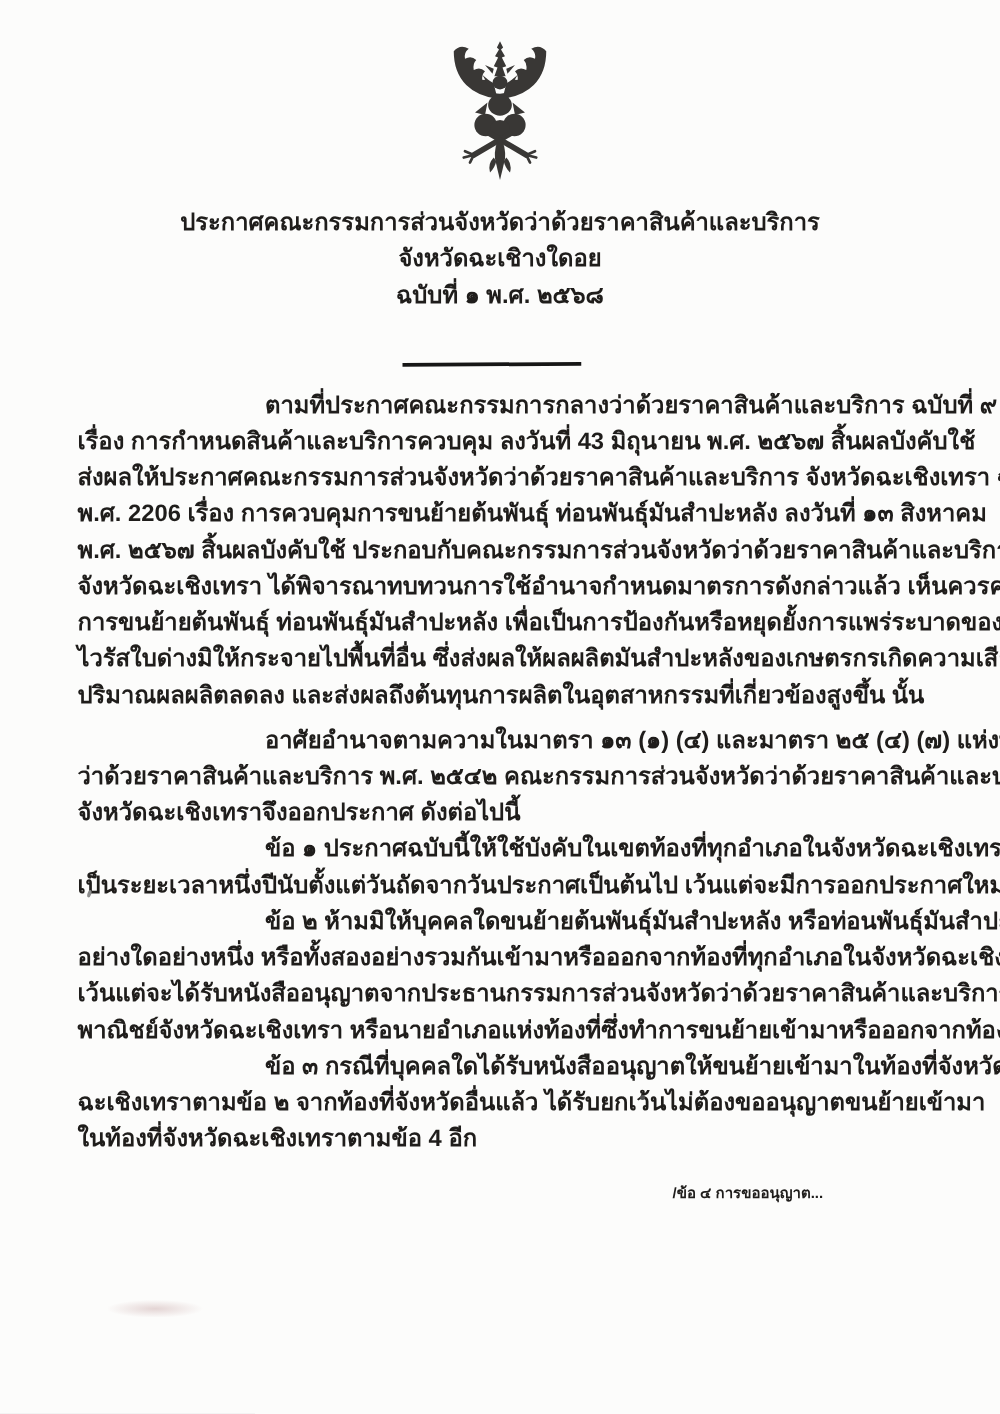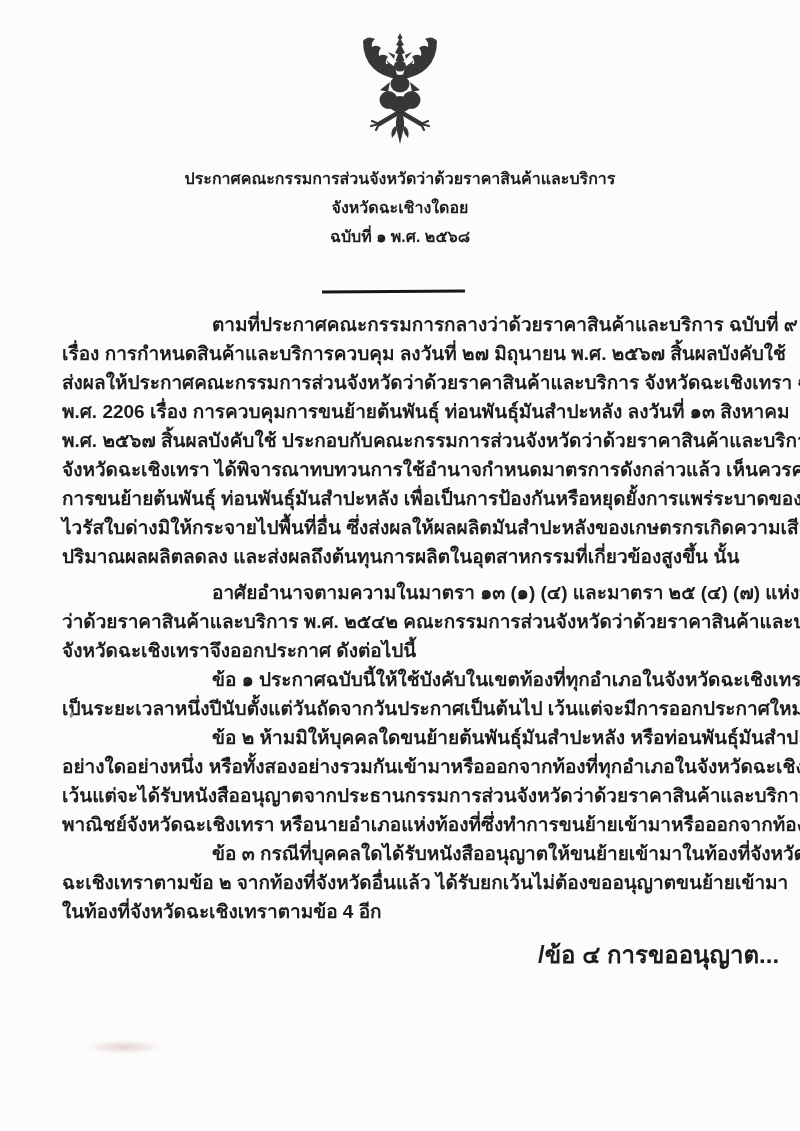--- a/index.html
+++ b/index.html
@@ -15,41 +15,41 @@
   .emblem{
     position:absolute;left:348px;top:32px;
     width:104px;height:116px;
     opacity:.93;
   }
   .title-block{
     position:absolute;left:0;top:164px;width:800px;
     text-align:center;
   }
   .title-line{
-    font-size:16px;line-height:29px;font-weight:700;
+    font-size:19px;line-height:29px;font-weight:700;
     white-space:pre;
     text-align:center;
   }
   .rule{
     position:absolute;left:322px;top:290px;width:143px;height:3px;
     background:#161616;transform:rotate(-0.4deg);
   }
   .body{
     position:absolute;left:62px;top:310px;width:690px;
     font-size:19px;font-weight:600;
   }
   .para{margin:0;}
   .para.gap-before{margin-top:7px;}
   .line{
     line-height:29px;white-space:pre;letter-spacing:0;
   }
   .line.indent{padding-left:150px;}
   .footnote{
     position:absolute;left:538px;top:940px;
-    font-size:24px;line-height:29px;font-weight:600;white-space:pre;
+    font-size:12px;line-height:29px;font-weight:600;white-space:pre;
   }
   .speck{position:absolute;border-radius:50%;}
   .speck-a{left:70px;top:712px;width:3px;height:6px;background:#8d8d8d;transform:rotate(18deg);}
   .speck-b{left:512px;top:876px;width:4px;height:4px;background:#515151;}
   .smudge{
     position:absolute;left:86px;top:1040px;width:76px;height:14px;
     background:radial-gradient(ellipse at center, rgba(203,173,173,.5), rgba(203,173,173,0) 72%);
   }
 </style>
 </head>
@@ -99,21 +99,21 @@
     <div class="title-line">จังหวัดฉะเชิางใดอย</div>
     <div class="title-line">ฉบับที่ ๑ พ.ศ. ๒๕๖๘</div>
   </div>
 
   <div class="rule"></div>
 
   <div class="body">
 
     <div class="para">
       <div class="line indent">ตามที่ประกาศคณะกรรมการกลางว่าด้วยราคาสินค้าและบริการ ฉบับที่ ๙ พ.ศ. ๒๕๖๗</div>
-      <div class="line">เรื่อง การกำหนดสินค้าและบริการควบคุม ลงวันที่ ๒๗ มิถุนายน พ.ศ. ๒๕๖๗ สิ้นผลบังคับใช้</div>
+      <div class="line">เรื่อง การกำหนดสินค้าและบริการควบคุม ลงวันที่ 43 มิถุนายน พ.ศ. ๒๕๖๗ สิ้นผลบังคับใช้</div>
       <div class="line">ส่งผลให้ประกาศคณะกรรมการส่วนจังหวัดว่าด้วยราคาสินค้าและบริการ จังหวัดฉะเชิงเทรา ฉบับที่ ๑</div>
       <div class="line">พ.ศ. 2206 เรื่อง การควบคุมการขนย้ายต้นพันธุ์ ท่อนพันธุ์มันสำปะหลัง ลงวันที่ ๑๓ สิงหาคม</div>
       <div class="line">พ.ศ. ๒๕๖๗ สิ้นผลบังคับใช้ ประกอบกับคณะกรรมการส่วนจังหวัดว่าด้วยราคาสินค้าและบริการ</div>
       <div class="line">จังหวัดฉะเชิงเทรา ได้พิจารณาทบทวนการใช้อำนาจกำหนดมาตรการดังกล่าวแล้ว เห็นควรคงการควบคุม</div>
       <div class="line">การขนย้ายต้นพันธุ์ ท่อนพันธุ์มันสำปะหลัง เพื่อเป็นการป้องกันหรือหยุดยั้งการแพร่ระบาดของโรค</div>
       <div class="line">ไวรัสใบด่างมิให้กระจายไปพื้นที่อื่น ซึ่งส่งผลให้ผลผลิตมันสำปะหลังของเกษตรกรเกิดความเสียหาย</div>
       <div class="line">ปริมาณผลผลิตลดลง และส่งผลถึงต้นทุนการผลิตในอุตสาหกรรมที่เกี่ยวข้องสูงขึ้น นั้น</div>
     </div>
 
     <div class="para gap-before">

